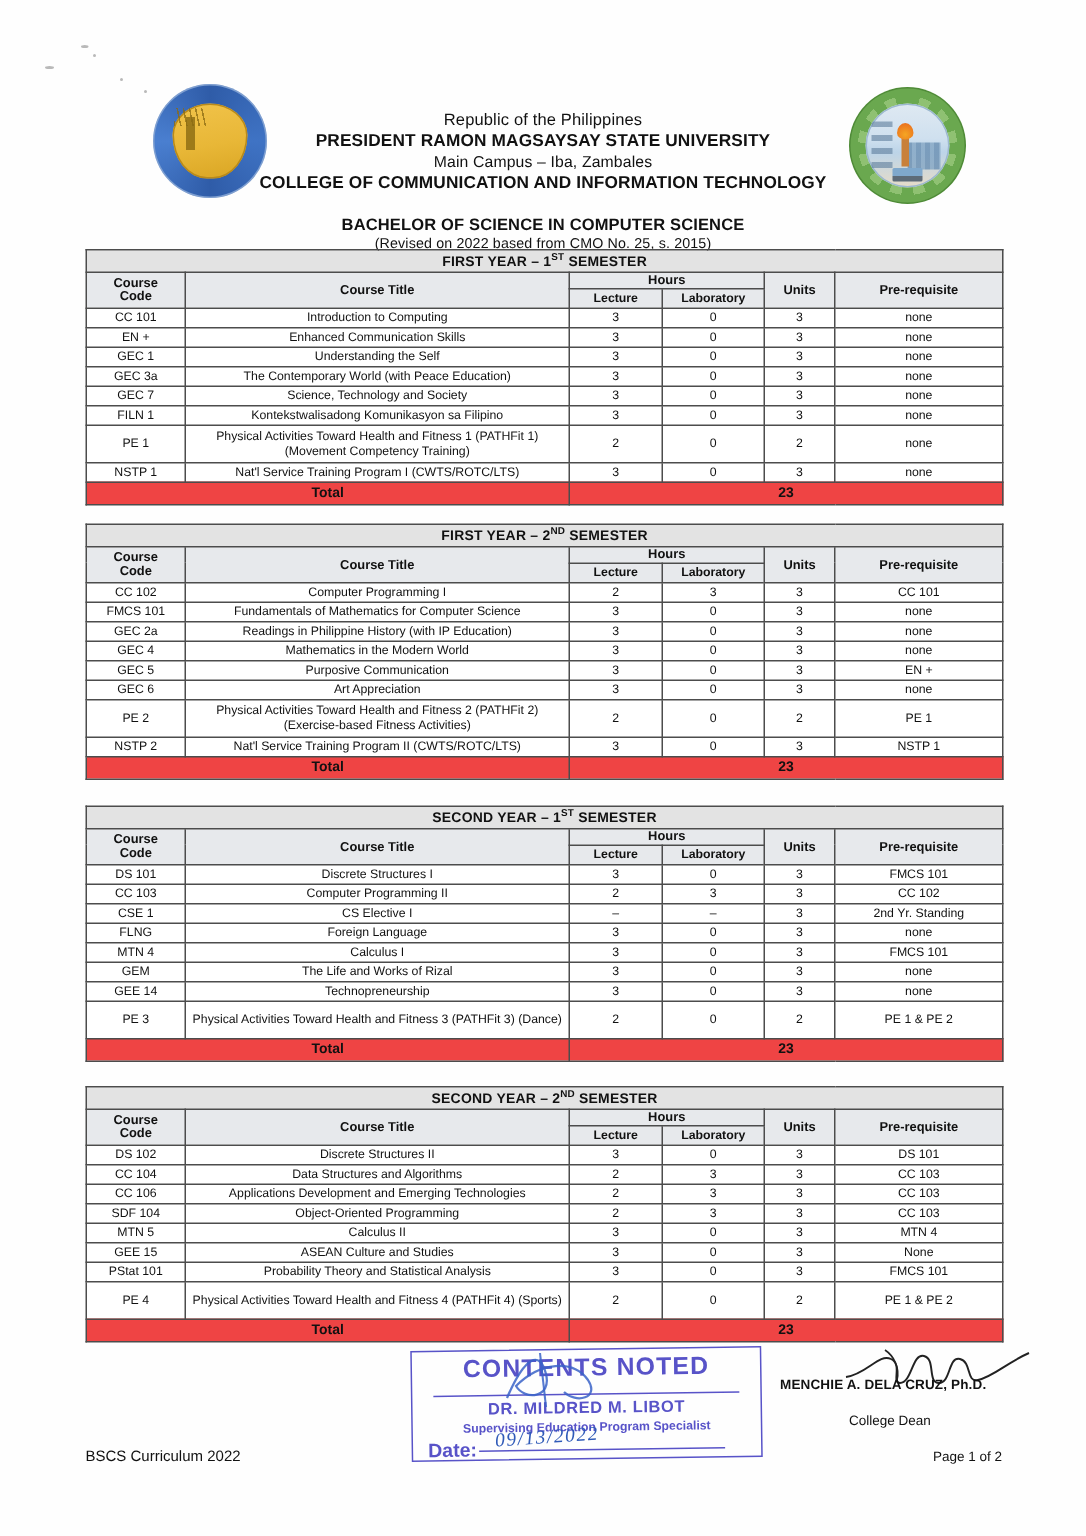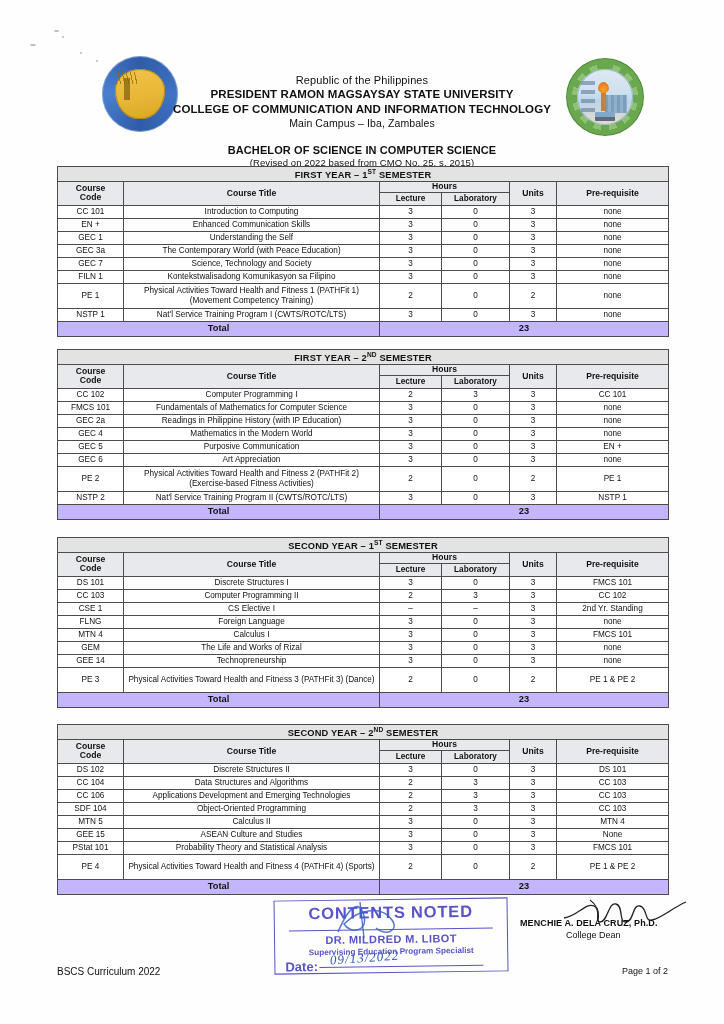--- a/index.html
+++ b/index.html
@@ -178,21 +178,21 @@
   .tbl .hdr-sub {
     background: #e7e9ec;
     font-weight: bold;
     font-size: 8.2px;
     height: 12px;
   }
   .tbl tbody td { height: 12px; background: #fff; }
   .tbl tbody tr.two-line td { height: 24px; }
   .tbl td.title-cell { padding: 0 4px; }
   .tbl .total-row td {
-    background: #c4b5fd;
+    background: #ef4444;
     font-weight: bold;
     font-size: 9.3px;
     height: 14px;
   }
   
   col.c-code { width: 66px; }
   col.c-title { width: 256px; }
   col.c-lec { width: 62px; }
   col.c-lab { width: 68px; }
   col.c-units { width: 47px; }
@@ -274,21 +274,21 @@
     width: 186px;
     text-align: left;
   }
   .sig .sig-name {
     font-size: 9px;
     font-weight: bold;
     letter-spacing: .1px;
   }
   .sig .sig-role {
     font-size: 9px;
-    margin-top: 2px;
+    margin-top: 14px;
     padding-left: 46px;
   }
   .sig-scrawl {
     position: absolute;
     left: 560px; top: 896px;
     width: 130px; height: 32px;
   }
 
   
   .footer-left {
@@ -325,22 +325,22 @@
       <div class="bldg"></div>
       <div class="torch"></div>
       <div class="flame"></div>
       <div class="laptop"></div>
     </div>
   </div>
 
   <div class="header">
     <div class="line h-republic">Republic of the Philippines</div>
     <div class="line h-univ">PRESIDENT RAMON MAGSAYSAY STATE UNIVERSITY</div>
+    <div class="line h-campus">Main Campus – Iba, Zambales</div>
     <div class="line h-college">COLLEGE OF COMMUNICATION AND INFORMATION TECHNOLOGY</div>
-    <div class="line h-campus">Main Campus – Iba, Zambales</div>
     <div class="line h-degree">BACHELOR OF SCIENCE IN COMPUTER SCIENCE</div>
     <div class="line h-revised">(Revised on 2022 based from CMO No. 25, s. 2015)</div>
   </div>
 
   <div id="tables-root">
       <table class="tbl" style="top: 166px;">
         <colgroup>
           <col class="c-code">
           <col class="c-title">
           <col class="c-lec">

